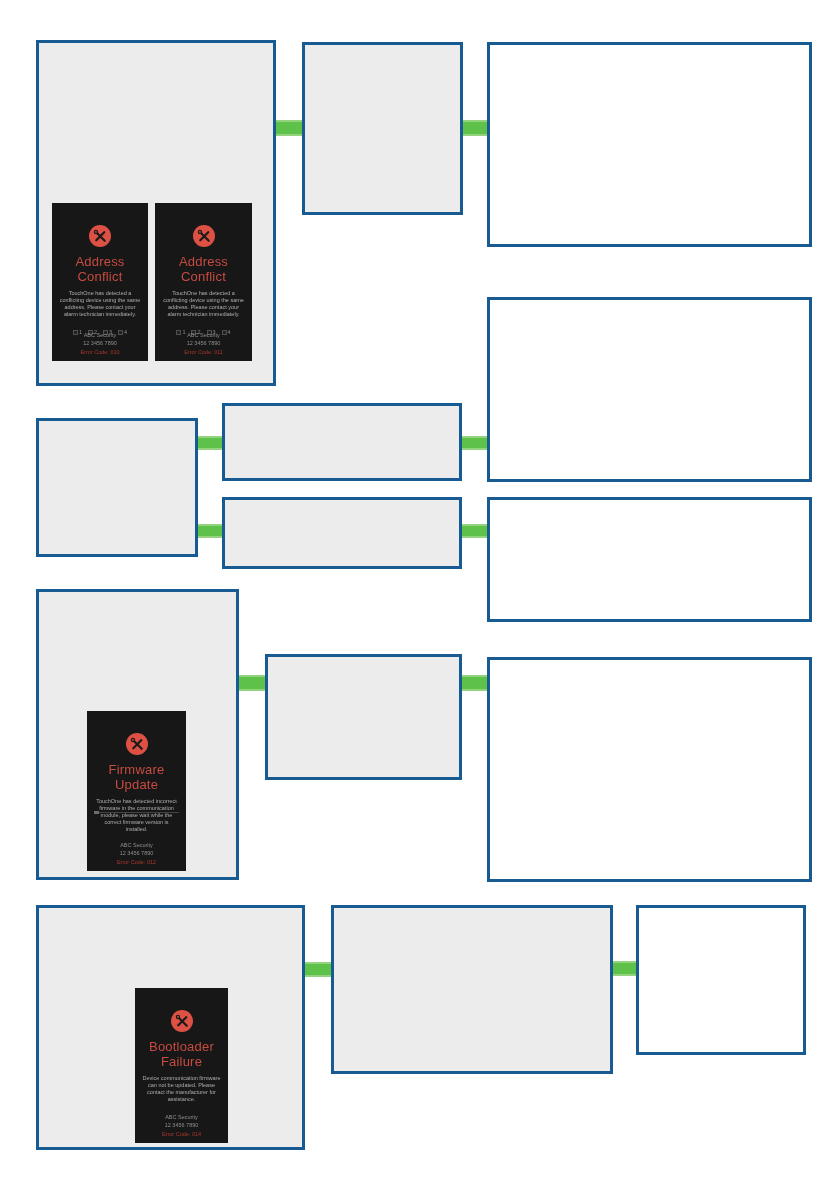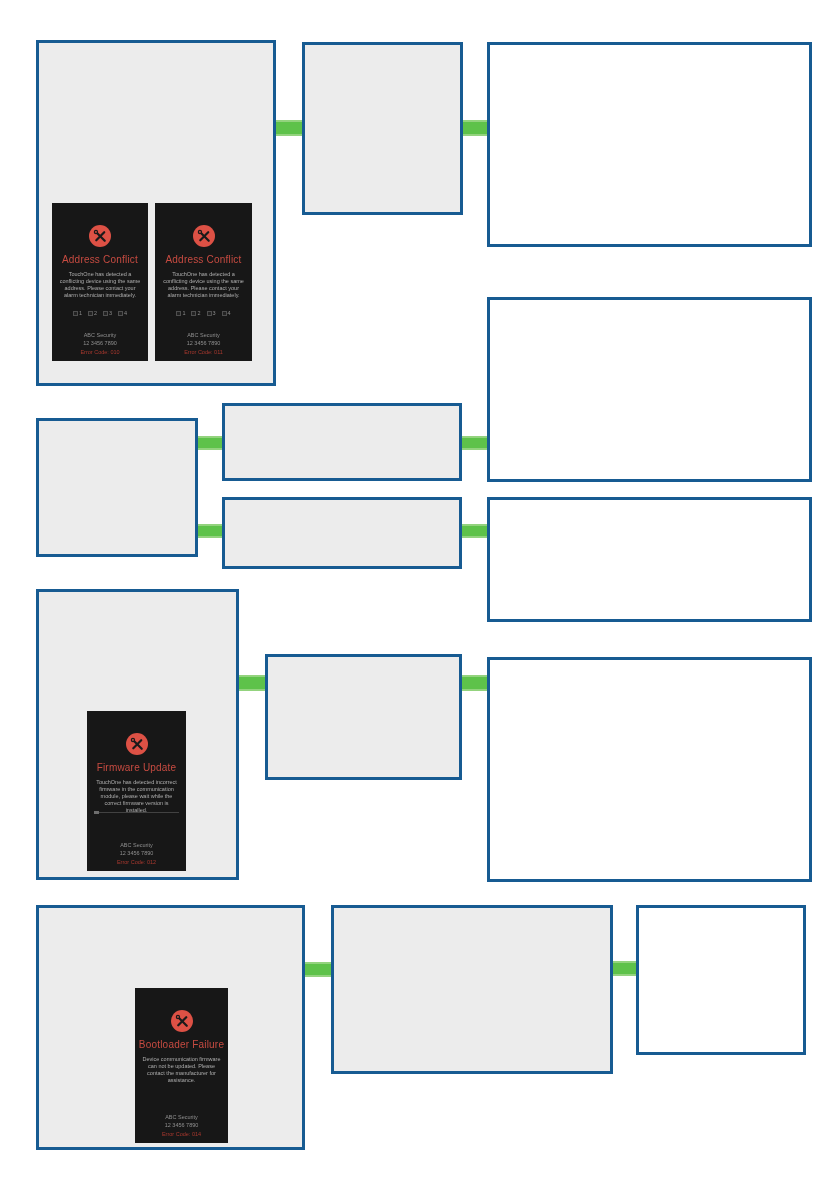--- a/index.html
+++ b/index.html
@@ -16,21 +16,21 @@
     position:absolute; background:#5ec24a;
     border-top:2px solid #93d37e; border-bottom:2px solid #93d37e;
     box-sizing:border-box;
   }
   .phone {
     position:absolute; background:#171717; box-sizing:border-box;
     text-align:center; overflow:hidden;
   }
   .ticon { display:block; margin:22px auto 0 auto; width:22px; height:22px; }
   .ptitle {
-    margin-top:7px; color:#c74b41; font-size:10px; letter-spacing:.2px;
+    margin-top:7px; color:#c74b41; font-size:13px; letter-spacing:.2px;
     font-weight:normal;
   }
   .pbody {
     margin-top:6px; padding:0 6px; color:#aeaeae;
     font-size:5.5px; line-height:7px; text-align:center;
   }
   .dips {
     margin-top:11px; display:flex; justify-content:center; gap:6px;
     color:#8a8a8a; font-size:5.5px; align-items:center;
   }

